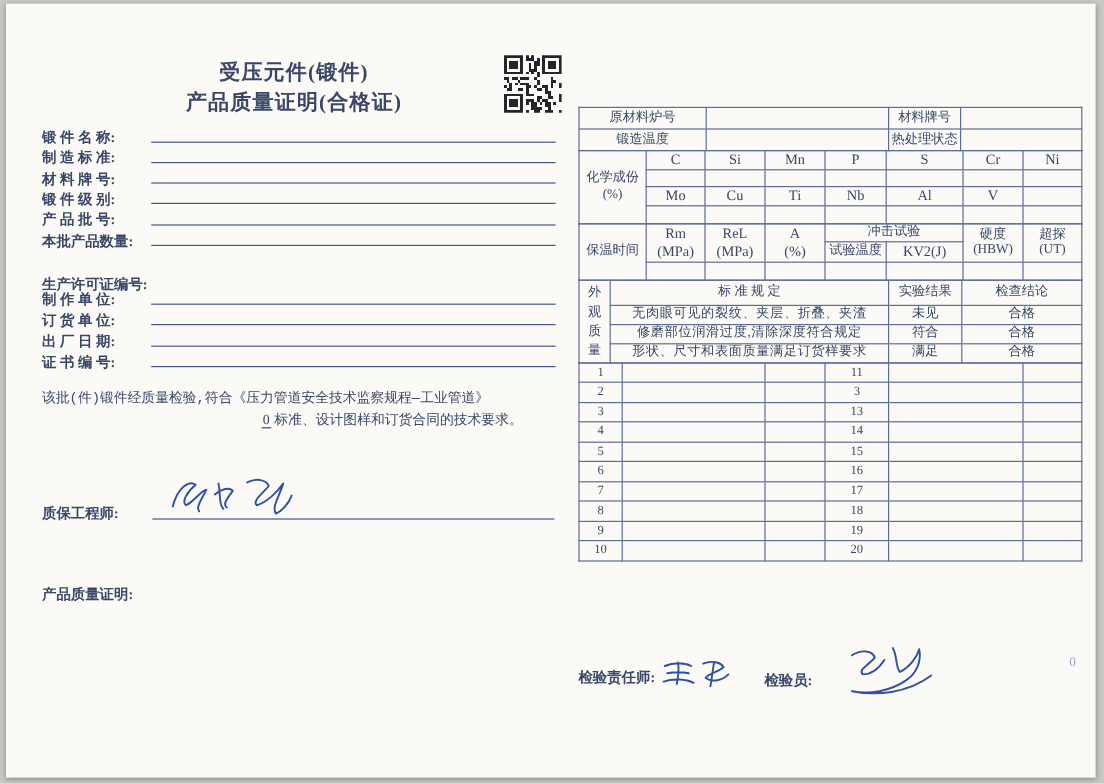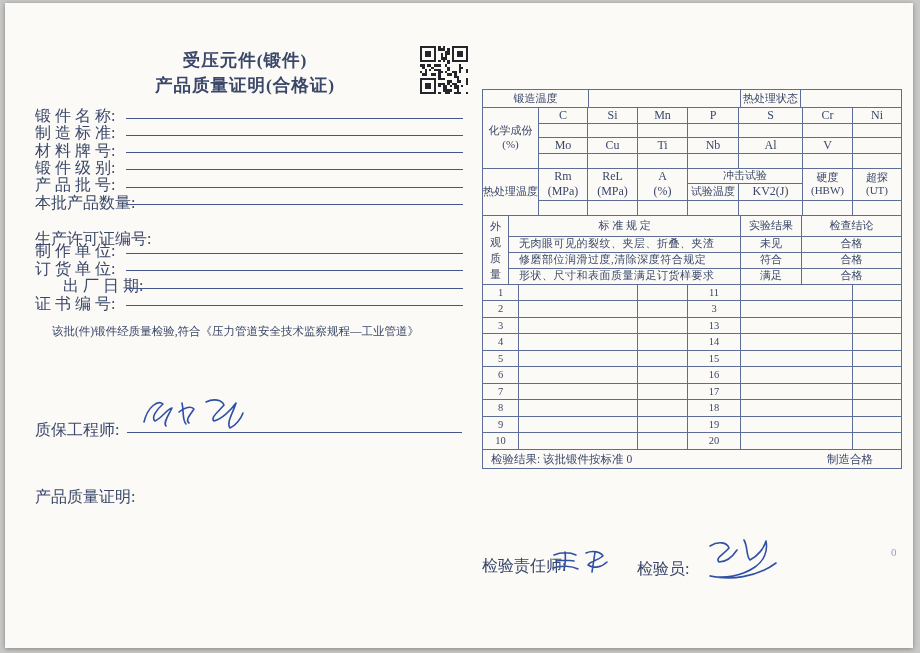--- a/index.html
+++ b/index.html
@@ -6,33 +6,33 @@
     --paper:#fbfaf6; --ink:#3a4769; --line:#5e6d97; --sig:#3050a5;
     --serif:"Liberation Serif","DejaVu Serif",serif;
   }
   *{margin:0;padding:0;box-sizing:border-box;}
   body{width:920px;height:653px;background:#c9c9c7;font-family:var(--serif);overflow:hidden;}
   .page{position:relative;width:739px;height:653px;}
   .paper{position:absolute;left:5px;top:3px;width:908px;height:645px;background:var(--paper);
          box-shadow:0 1px 5px rgba(0,0,0,.35);}
   .abs{position:absolute;color:var(--ink);}
   .title{font-weight:bold;font-size:17.5px;text-align:center;letter-spacing:1px;}
-  .lbl12{font-size:16px;white-space:nowrap;}
+  .lbl12{font-size:12px;white-space:nowrap;font-weight:bold;}
   .uline{position:absolute;border-bottom:1px solid #46568a;height:1px;}
   .stmt{font-size:11.5px;white-space:nowrap;}
   .std-u{border-bottom:1px solid var(--ink);padding:0 1px;}
   
   #rtables{position:absolute;left:482px;top:90px;width:419px;color:var(--ink);}
   table.rt{border-collapse:collapse;table-layout:fixed;width:419px;margin-top:-1px;}
   table.rt td{border:1px solid var(--line);font-size:11px;text-align:center;vertical-align:middle;
               overflow:hidden;white-space:nowrap;padding:0;line-height:1.25;font-family:var(--serif);}
   table.rt .el{font-size:12px;}
   table.rt .vlab{font-size:11px;line-height:16px;}
   table.rt .sm{font-size:10.5px;}
-  table.rt .spec{text-align:left;padding-left:10px;letter-spacing:.5px;}
+  table.rt .spec{text-align:center;letter-spacing:.5px;}
   .resrow{display:flex;justify-content:space-between;align-items:center;font-size:11.5px;}
   .sig path{fill:none;stroke:var(--sig);stroke-width:1.6;stroke-linecap:round;stroke-linejoin:round;}
   .rtitle{font-weight:bold;font-size:18px;letter-spacing:5px;text-align:center;white-space:nowrap;}
   .stray{font-size:11px;color:#93a3c2;}
 </style>
 </head>
 <body>
 
 <div class="page">
   <div class="paper"></div>
@@ -254,29 +254,33 @@
       <div class="abs lbl12" style="left:35px;top:157.9px;">锻 件 级 别:</div>
       <div class="uline" style="left:126px;top:169.4px;width:337px;"></div>
       <div class="abs lbl12" style="left:35px;top:175.2px;">产 品 批 号:</div>
       <div class="uline" style="left:126px;top:186.7px;width:337px;"></div>
       <div class="abs lbl12" style="left:35px;top:192.5px;">本批产品数量:</div>
       <div class="uline" style="left:126px;top:204px;width:337px;"></div>
       <div class="abs lbl12" style="left:35px;top:241px;">制 作 单 位:</div>
       <div class="uline" style="left:126px;top:252.5px;width:337px;"></div>
       <div class="abs lbl12" style="left:35px;top:258.6px;">订 货 单 位:</div>
       <div class="uline" style="left:126px;top:270.1px;width:337px;"></div>
-      <div class="abs lbl12" style="left:35px;top:276.2px;margin-left:28px;">出 厂 日 期:</div>
+      <div class="abs lbl12" style="left:35px;top:276.2px;">出 厂 日 期:</div>
       <div class="uline" style="left:126px;top:287.7px;width:337px;"></div>
       <div class="abs lbl12" style="left:35px;top:293.8px;">证 书 编 号:</div>
       <div class="uline" style="left:126px;top:305.3px;width:337px;"></div>
     </div>
 
   <div class="abs lbl12" style="left:35px;top:229px;">生产许可证编号:</div>
 
-  <div class="abs stmt" style="left:52px;top:324px;">该批(件)锻件经质量检验,符合《压力管道安全技术监察规程—工业管道》</div>
+  <div class="abs stmt" style="left:35px;top:324px;font-family:Liberation Mono, monospace;">该批(件)锻件经质量检验,符合《压力管道安全技术监察规程—工业管道》</div>
+  <div class="abs stmt" style="left:218px;top:342px;">
+    <span class="std-u">0</span>
+    <span>标准、设计图样和订货合同的技术要求。</span>
+  </div>
 
   <div class="abs lbl12" style="left:35px;top:420px;">质保工程师:</div>
   <div class="uline" style="left:127px;top:432px;width:335px;"></div>
   <svg class="abs sig" style="left:138px;top:392px;" width="110" height="42" viewBox="0 0 110 42" aria-label="张洪新">
     <path d="M6 30 C10 14 20 8 25 12 C18 18 13 26 17 29 C24 26 29 17 34 16 C30 24 25 31 28 34"></path>
     <path d="M44 11 C46 19 44 28 48 32 M41 20 C47 15 53 14 56 17 C52 23 47 28 51 31"></path>
     <path d="M68 10 C76 6 84 8 86 13 C80 20 72 26 76 29 C84 27 93 18 98 11 C95 21 88 31 92 36 C97 34 103 27 105 21"></path>
   </svg>
 
   <div class="abs lbl12" style="left:35px;top:487px;">产品质量证明:</div>
@@ -284,20 +288,26 @@
 
   <div id="rtables">
       <table class="rt">
         <colgroup>
           <col style="width:106px">
           <col style="width:152px">
           <col style="width:60px">
           <col style="width:101px">
         </colgroup>
         <tbody>
+          <tr style="height:18px">
+            <td>原材料炉号</td>
+            <td></td>
+            <td>材料牌号</td>
+            <td></td>
+          </tr>
           <tr style="height:18px">
             <td>锻造温度</td>
             <td></td>
             <td>热处理状态</td>
             <td></td>
           </tr>
         </tbody>
       </table>
       <table class="rt">
         <colgroup>
@@ -356,21 +366,21 @@
           <col style="width:49px">
           <col style="width:50px">
           <col style="width:50px">
           <col style="width:51px">
           <col style="width:64px">
           <col style="width:50px">
           <col style="width:49px">
         </colgroup>
         <tbody>
           <tr style="height:14px">
-            <td rowspan="3">热处理温度</td>
+            <td rowspan="3">保温时间</td>
             <td rowspan="2" class="el">Rm<br>(MPa)</td>
             <td rowspan="2" class="el">ReL<br>(MPa)</td>
             <td rowspan="2" class="el">A<br>(%)</td>
             <td colspan="2">冲击试验</td>
             <td rowspan="2">硬度<br>(HBW)</td>
             <td rowspan="2">超探<br>(UT)</td>
           </tr>
           <tr style="height:17px">
             <td>试验温度</td>
             <td class="el">KV2(J)</td>
@@ -502,35 +512,20 @@
           <tr style="height:16.5px">
             <td class="sm">10</td>
             <td></td>
             <td></td>
             <td class="sm">20</td>
             <td></td>
             <td></td>
           </tr>
         </tbody>
       </table>
-      <table class="rt" style="border-bottom-width:2px">
-        <colgroup>
-          <col style="width:419px">
-        </colgroup>
-        <tbody>
-          <tr style="height:19px">
-            <td>
-              <div class="resrow">
-                <span style="padding-left:8px">检验结果: 该批锻件按标准 0</span>
-                <span style="padding-right:28px">制造合格</span>
-              </div>
-            </td>
-          </tr>
-        </tbody>
-      </table>
     </div>
 
   <div class="abs lbl12" style="left:482px;top:556px;">检验责任师:</div>
   <svg class="abs sig" style="left:550px;top:547px;" width="62" height="30" viewBox="0 0 62 30" aria-label="王自华">
     <path d="M4 8 C11 5 20 5 26 8 M6 14 C12 13 19 13 24 14 M3 21 C11 18 22 19 28 22 M15 5 C16 11 15 18 14 23"></path>
     <path d="M36 6 C43 3 51 5 53 9 C47 14 40 14 38 18 C44 22 52 20 57 15 M45 5 C44 12 43 19 42 25"></path>
   </svg>
 
   <div class="abs lbl12" style="left:637px;top:559px;">检验员:</div>
   <svg class="abs sig" style="left:694px;top:534px;" width="92" height="54" viewBox="0 0 92 54" aria-label="吴建">

